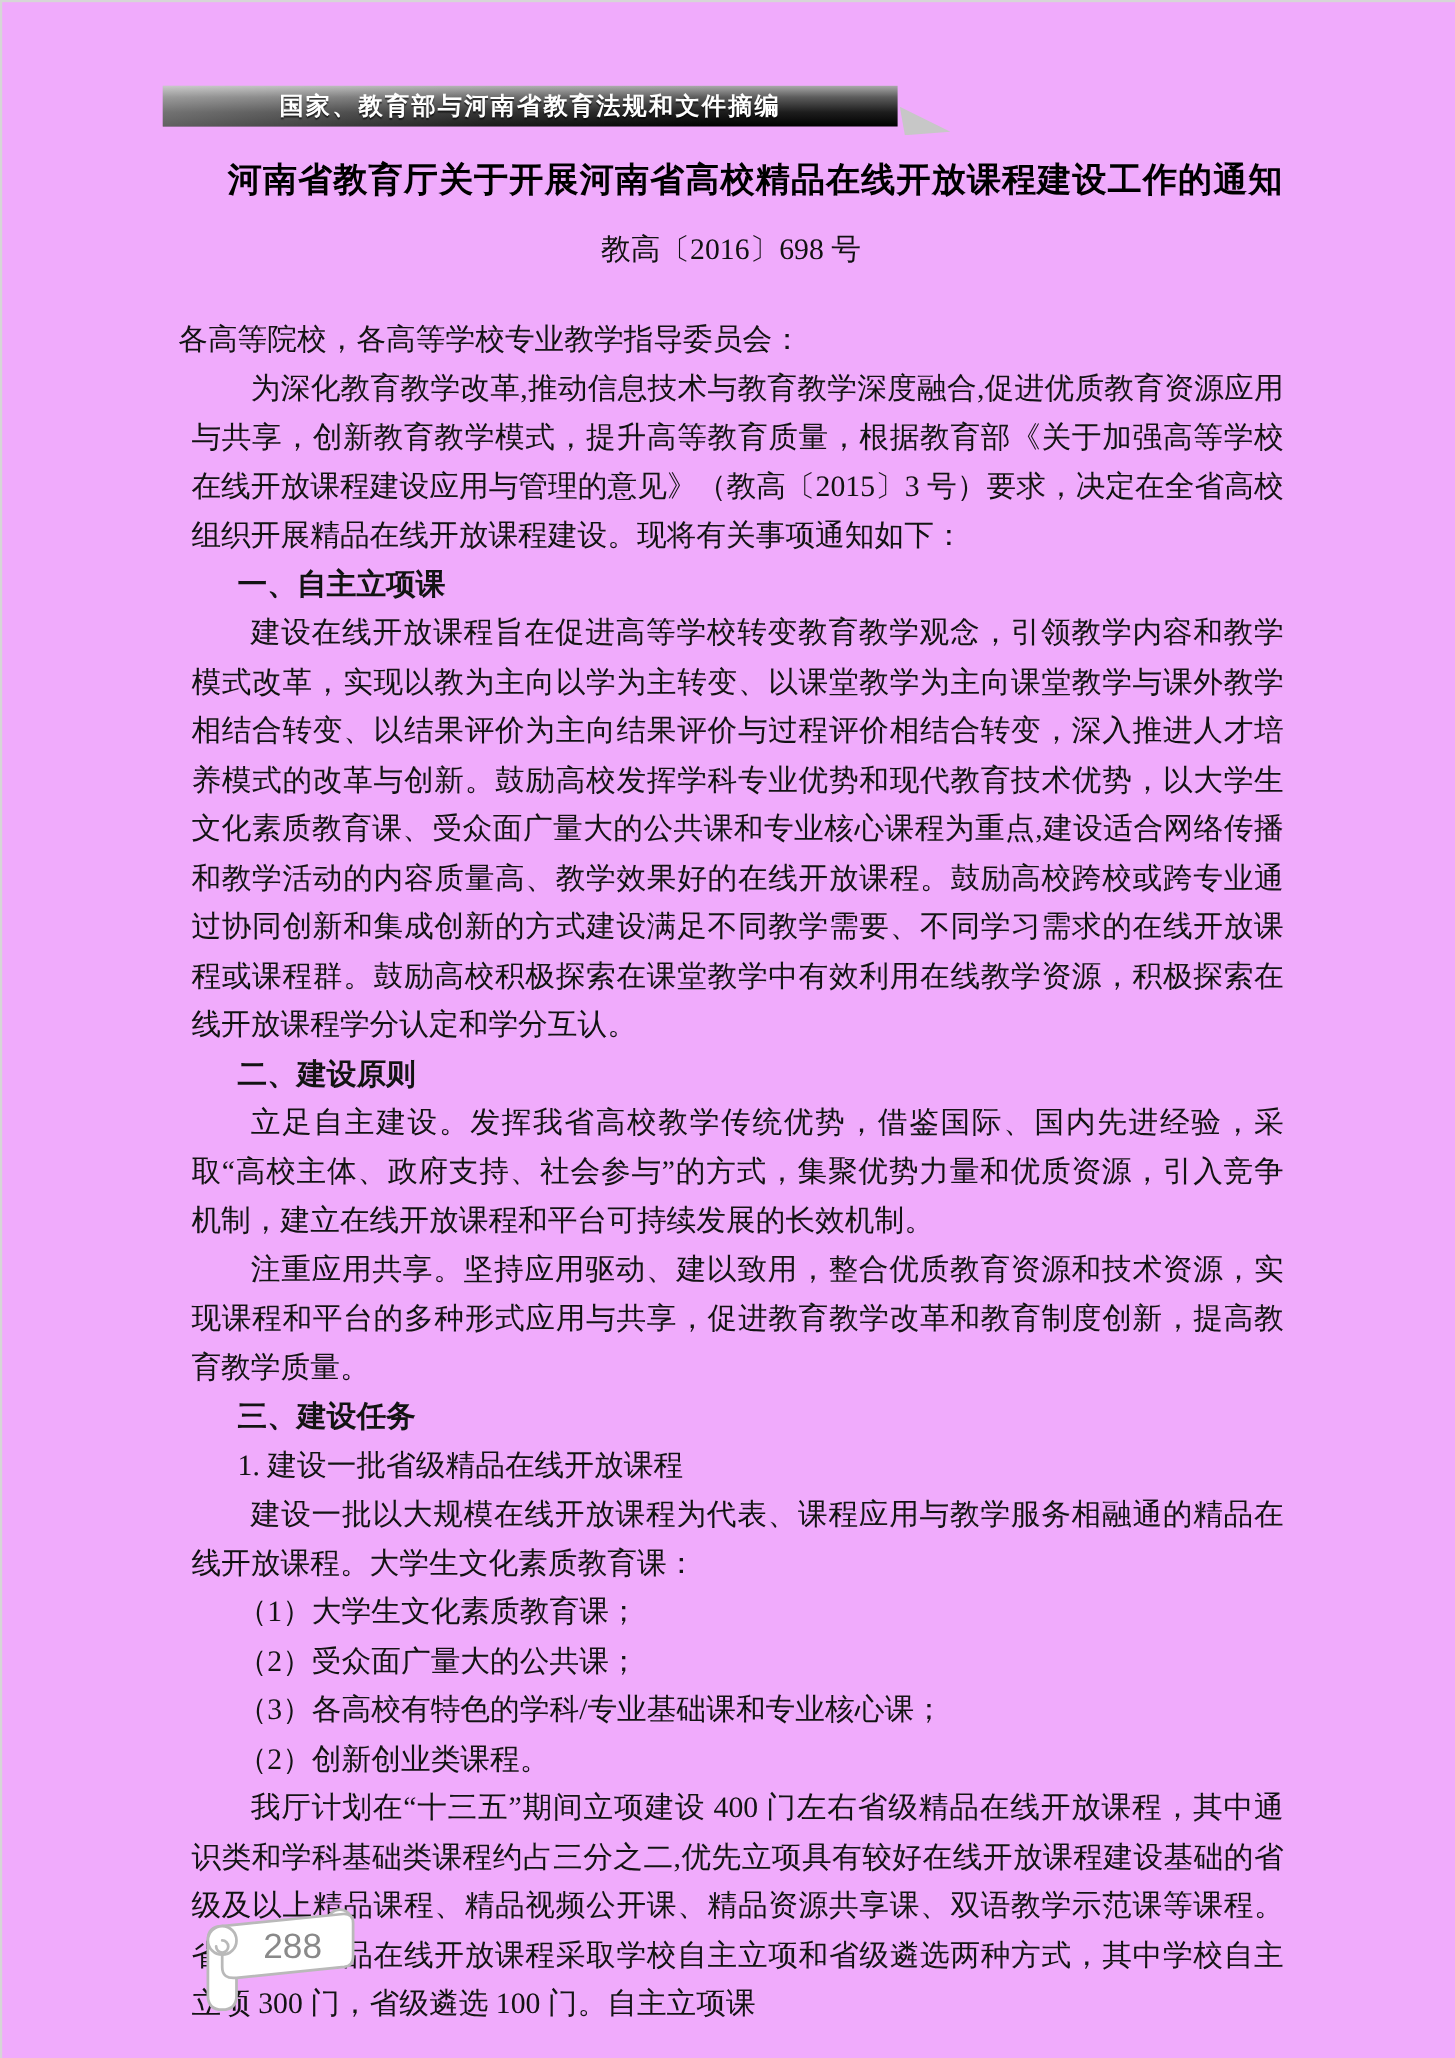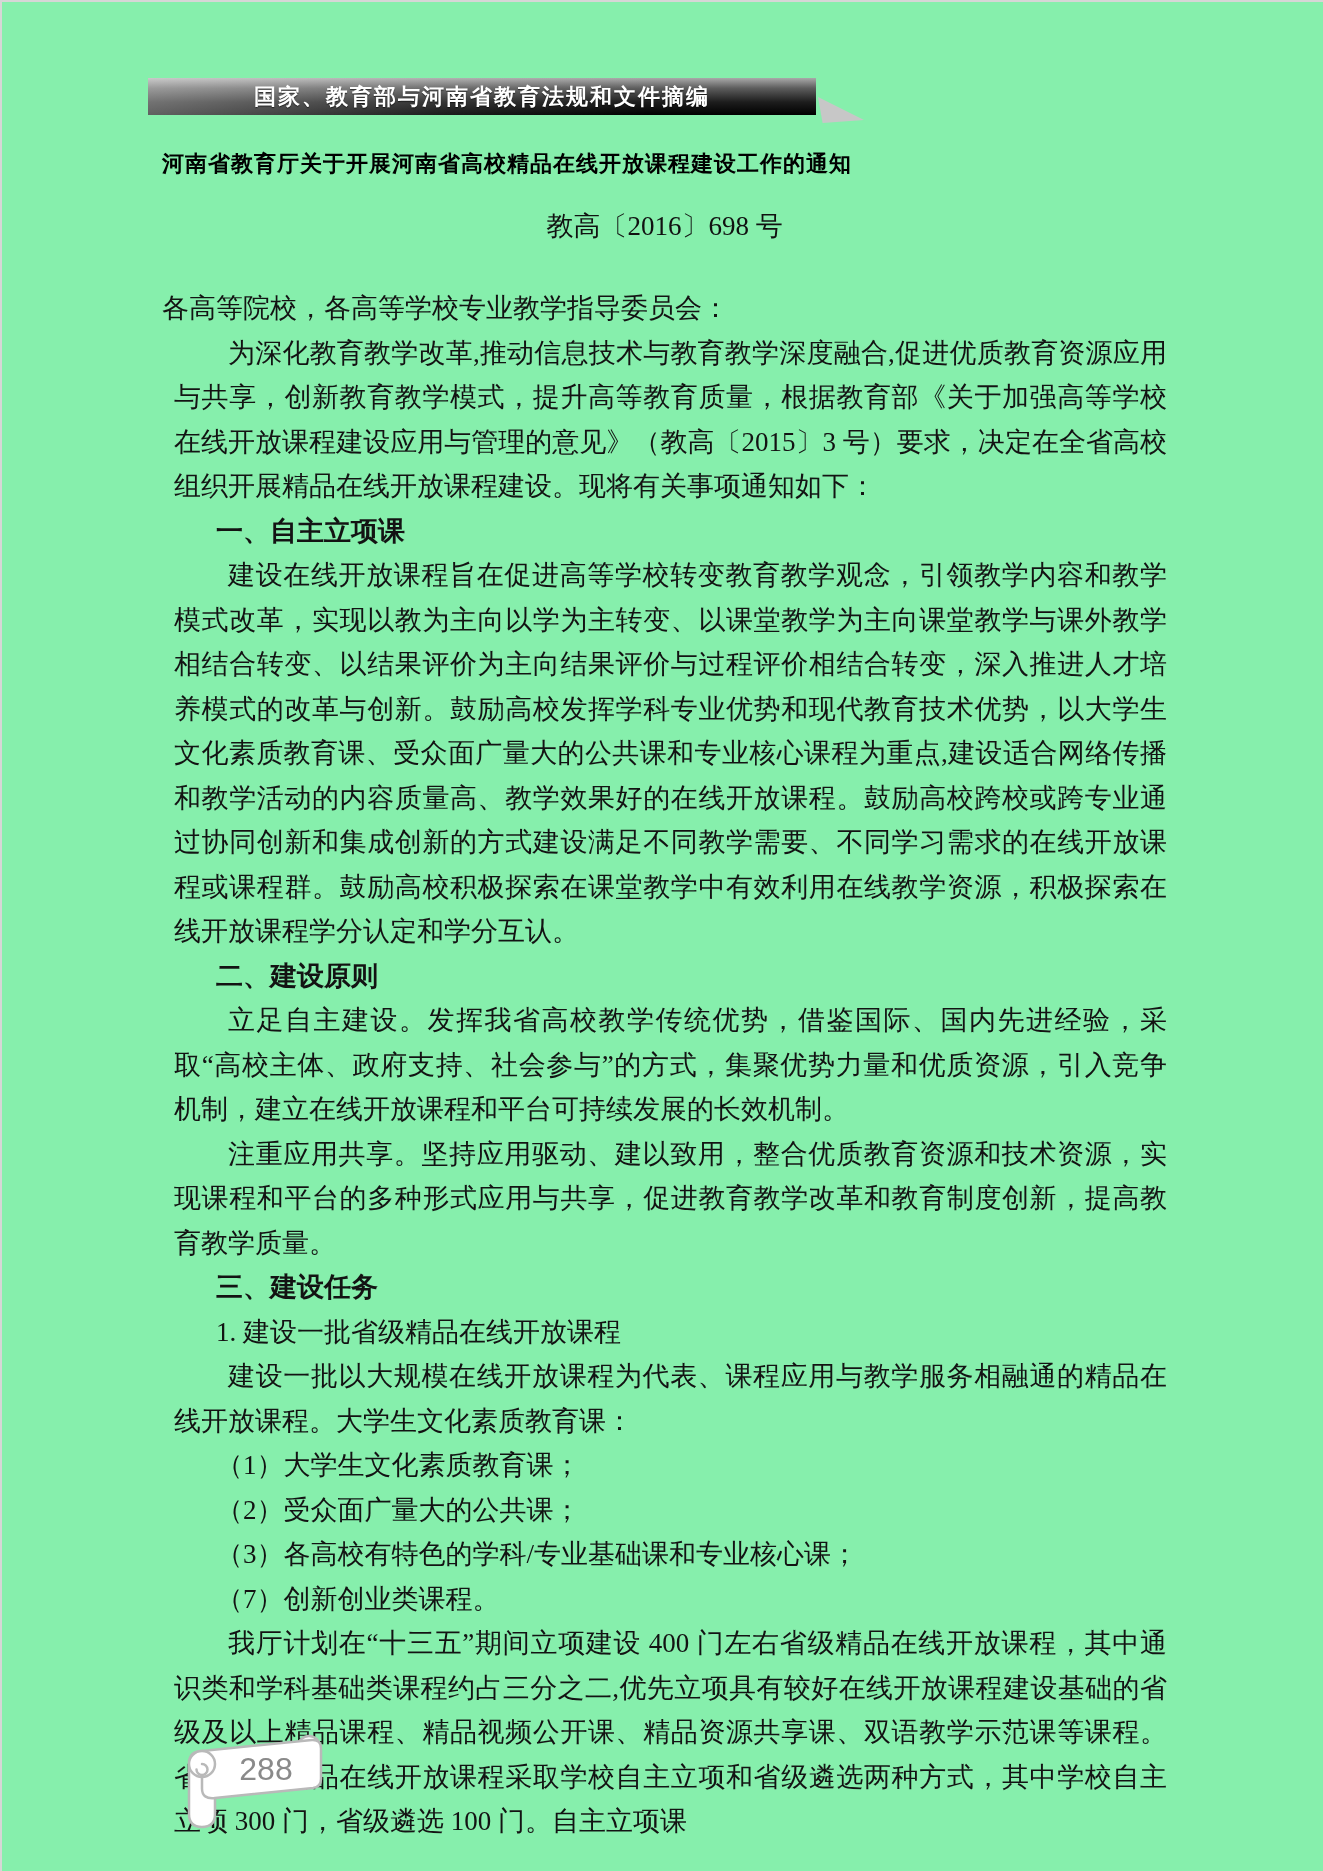--- a/index.html
+++ b/index.html
@@ -5,21 +5,21 @@
   html, body { margin: 0; padding: 0; }
   body {
     width: 1323px; height: 1871px;
     background: #ffffff;
     font-family: "Liberation Serif", serif;
     position: relative;
   }
   .page {
     position: relative;
     width: 1323px; height: 1871px;
-    background: #86efac;
+    background: #f0abfc;
     border-top: 2px solid #d6d6d6;
     border-left: 2px solid #d6d6d6;
     box-sizing: border-box;
     overflow: hidden;
   }
   
   .banner-wrap { position: absolute; top: 76px; left: 146px; width: 668px; height: 37px; }
   .banner-bar {
     width: 100%; height: 100%;
     background-image:
@@ -38,24 +38,24 @@
   }
   .banner-arrow {
     position: absolute; right: -48px; bottom: -8px;
     width: 46px; height: 26px;
     background: #c7c7c7;
     clip-path: polygon(0 0, 100% 88%, 10% 100%);
   }
   
   .content { position: absolute; top: 140px; left: 160px; width: 1005px; }
   .doc-title {
-    text-align: left;
+    text-align: right;
     font-family: Liberation Serif, serif;
     font-weight: bold;
-    font-size: 22px;
+    font-size: 31px;
     line-height: 44px;
     color: #000000;
     letter-spacing: 1px;
   }
   .doc-number {
     text-align: center;
     font-size: 27px;
     line-height: 32px;
     margin-top: 24px;
     color: #111111;
@@ -104,21 +104,21 @@
       <p class="paragraph">建设在线开放课程旨在促进高等学校转变教育教学观念，引领教学内容和教学模式改革，实现以教为主向以学为主转变、以课堂教学为主向课堂教学与课外教学相结合转变、以结果评价为主向结果评价与过程评价相结合转变，深入推进人才培养模式的改革与创新。鼓励高校发挥学科专业优势和现代教育技术优势，以大学生文化素质教育课、受众面广量大的公共课和专业核心课程为重点,建设适合网络传播和教学活动的内容质量高、教学效果好的在线开放课程。鼓励高校跨校或跨专业通过协同创新和集成创新的方式建设满足不同教学需要、不同学习需求的在线开放课程或课程群。鼓励高校积极探索在课堂教学中有效利用在线教学资源，积极探索在线开放课程学分认定和学分互认。</p>
       <p class="heading">二、建设原则</p>
       <p class="paragraph">立足自主建设。发挥我省高校教学传统优势，借鉴国际、国内先进经验，采取“高校主体、政府支持、社会参与”的方式，集聚优势力量和优质资源，引入竞争机制，建立在线开放课程和平台可持续发展的长效机制。</p>
       <p class="paragraph">注重应用共享。坚持应用驱动、建以致用，整合优质教育资源和技术资源，实现课程和平台的多种形式应用与共享，促进教育教学改革和教育制度创新，提高教育教学质量。</p>
       <p class="heading">三、建设任务</p>
       <p class="subheading">1. 建设一批省级精品在线开放课程</p>
       <p class="paragraph">建设一批以大规模在线开放课程为代表、课程应用与教学服务相融通的精品在线开放课程。大学生文化素质教育课：</p>
       <p class="list_item">（1）大学生文化素质教育课；</p>
       <p class="list_item">（2）受众面广量大的公共课；</p>
       <p class="list_item">（3）各高校有特色的学科/专业基础课和专业核心课；</p>
-      <p class="list_item">（7）创新创业类课程。</p>
+      <p class="list_item">（2）创新创业类课程。</p>
       <p class="paragraph">我厅计划在“十三五”期间立项建设 400 门左右省级精品在线开放课程，其中通识类和学科基础类课程约占三分之二,优先立项具有较好在线开放课程建设基础的省级及以上精品课程、精品视频公开课、精品资源共享课、双语教学示范课等课程。省级高校精品在线开放课程采取学校自主立项和省级遴选两种方式，其中学校自主立项 300 门，省级遴选 100 门。自主立项课</p>
     </div>
   </div>
 
   <div class="footer-scroll">
     <svg viewBox="0 0 170 105" width="170" height="105">
       <g fill="#ffffff" stroke="#b9b9b9" stroke-width="2.5" stroke-linejoin="round" stroke-linecap="round">
 
         <circle cx="141" cy="15" r="11"></circle>
         <path d="M141,15 a4.5,4.5 0 1 1 -4.5,4.5" fill="none"></path>

